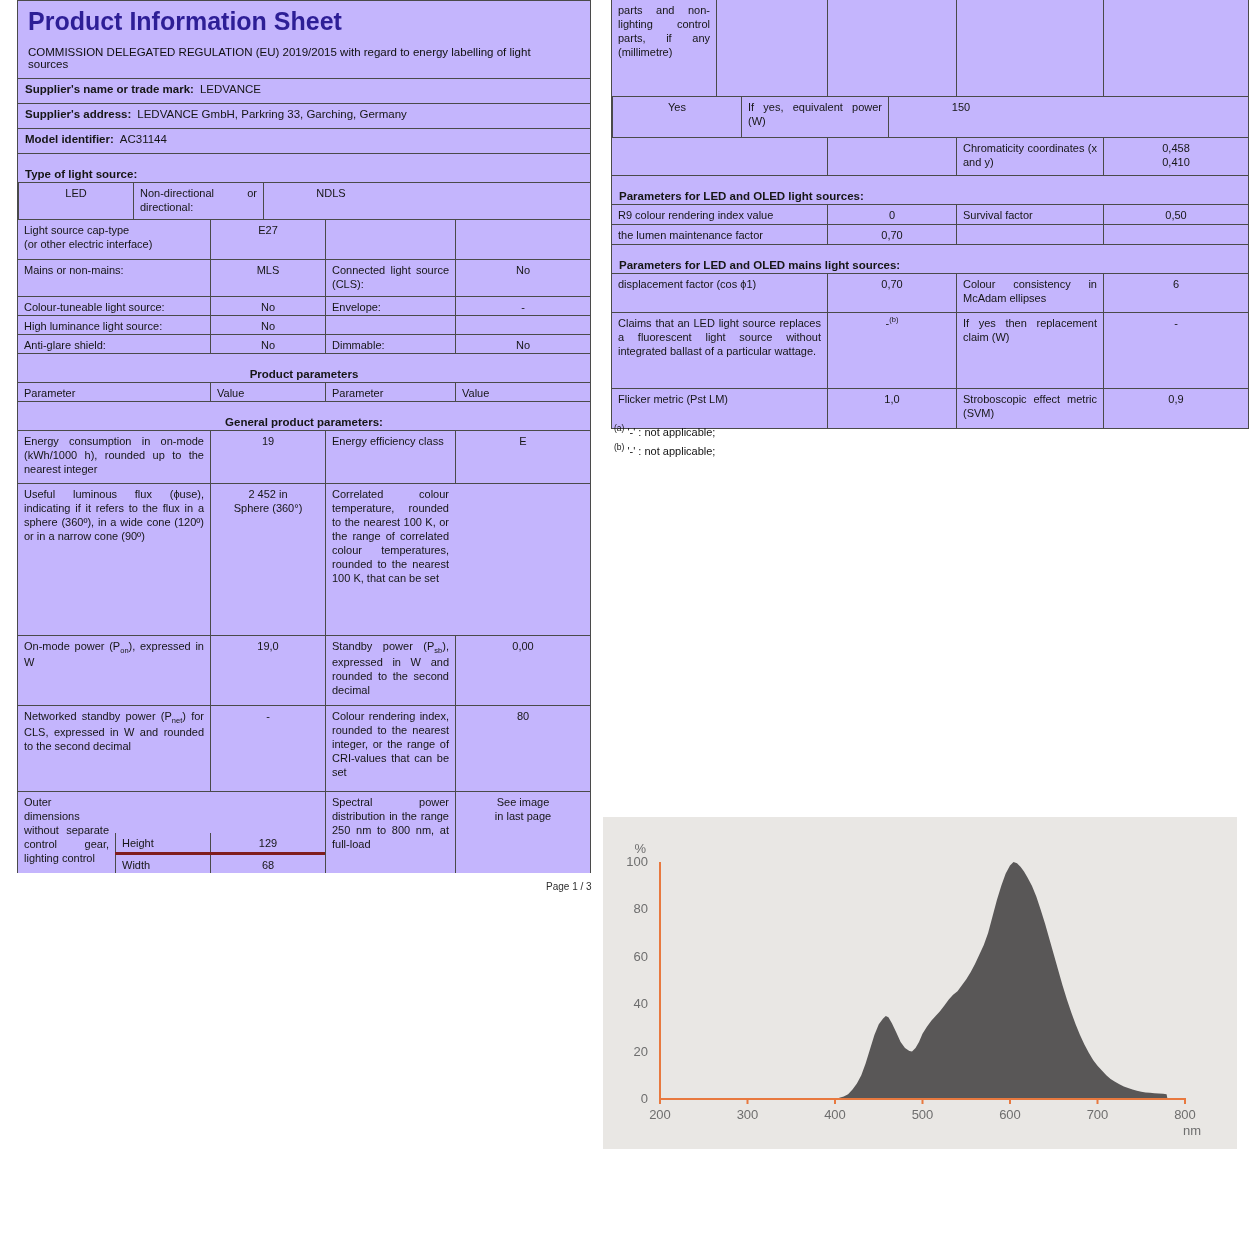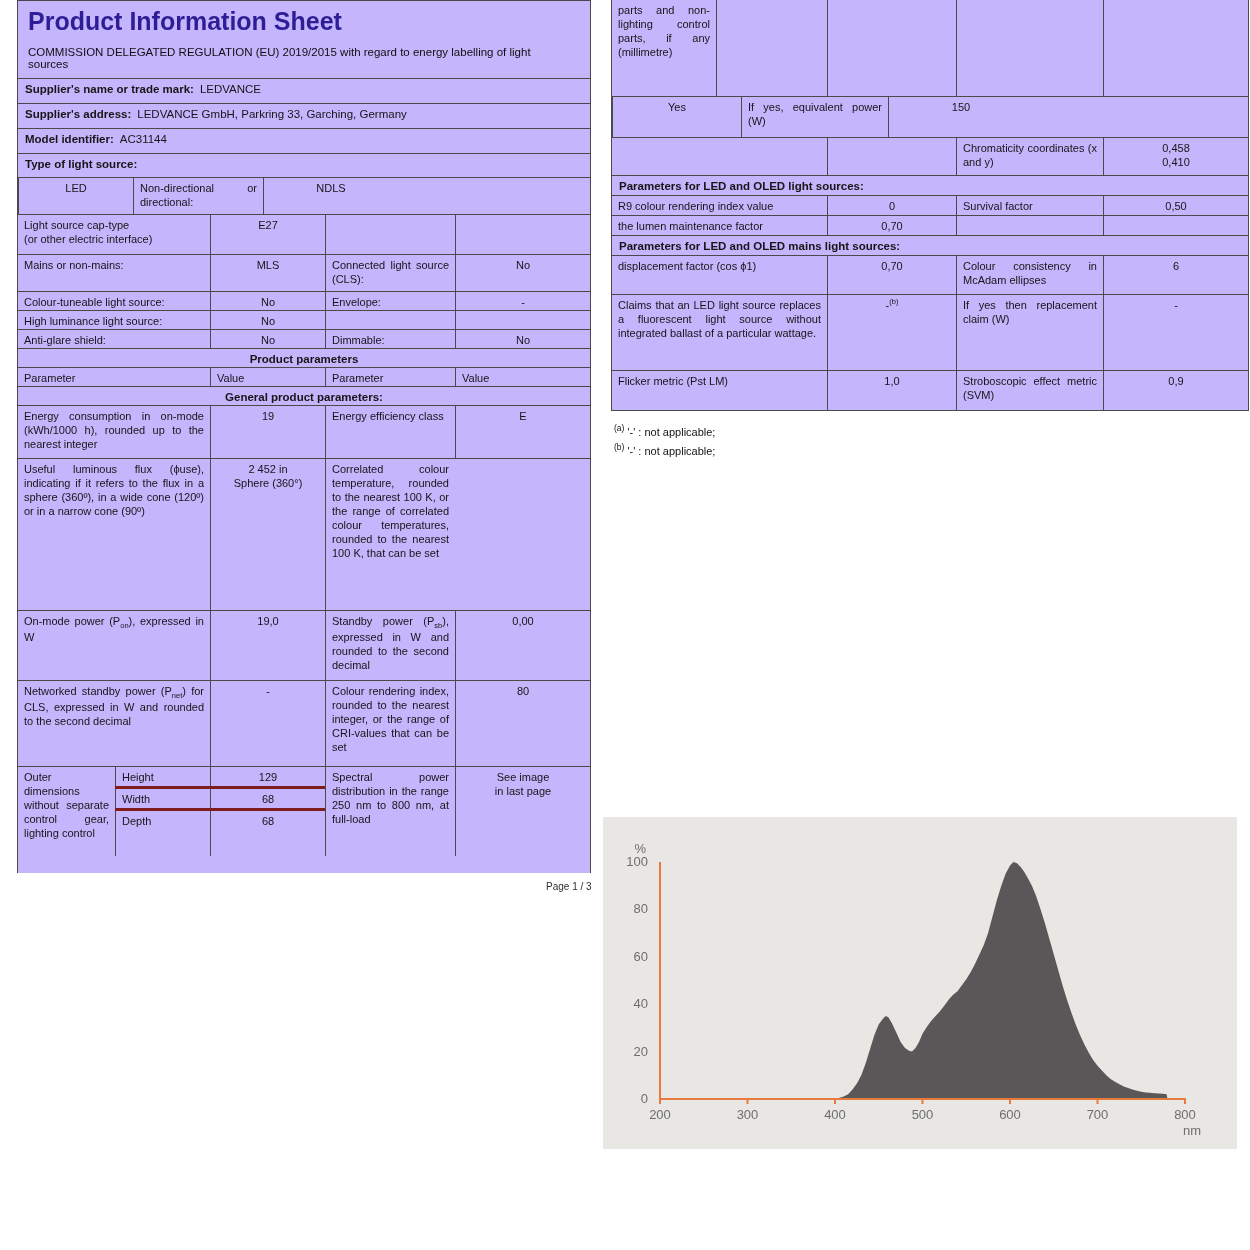--- a/index.html
+++ b/index.html
@@ -11,34 +11,34 @@
   .doc-table{position:absolute;background:#c4b5fd;border:1px solid #4a4a4a;box-sizing:border-box;}
   .row{display:flex;align-items:stretch;border-top:1px solid #4a4a4a;box-sizing:border-box;overflow:hidden;}
   .row:first-child{border-top:none;}
   .c{box-sizing:border-box;padding:3px 6px;font-size:11px;line-height:1.28;overflow:hidden;}
   .bl{border-left:1px solid #4a4a4a;}
   .v{text-align:center;}
   .j{text-align:justify;}
   .pre{white-space:pre-line;}
   .kv{font-size:11.5px;padding:4px 7px;box-sizing:border-box;}
   .kv b{margin-right:6px;}
-  .sec{font-weight:bold;font-size:11.5px;padding:4px 7px;box-sizing:border-box;}
+  .sec{font-weight:bold;font-size:11.5px;padding:14px 7px;box-sizing:border-box;}
   .ctr{text-align:center;}
   sub{font-size:7.5px;line-height:1;}
   sup{font-size:7.5px;line-height:1;}
   
   #left-table{left:17px;top:0;width:574px;height:873px;border-bottom:none;overflow:hidden;}
   .c0{width:192px;} .c1{width:115px;} .c2{width:130px;} .c3{width:135px;}
   #title-box{display:block;padding:6px 10px 8px 10px;}
   #doc-title{margin:0 0 10px 0;font-size:25px;font-weight:bold;color:#2d1e96;}
   #doc-subtitle{font-size:11.5px;color:#101010;width:545px;}
   
   .nestcol{width:210px;display:flex;flex-direction:column;}
   .nrow{display:flex;border-top:3px solid #7f1d1d;}
-  .nrow:first-child{border-top:none;}
+  .nrow:first-child{border-top:none;margin-top:41px;}
   .nk{width:95px;} .nv{width:115px;}
   
   #right-table{left:611px;top:0;width:638px;border-top:none;}
   .r0{width:215px;} .r1{width:129px;} .r2{width:147px;} .r3{width:145px;}
   .ra{width:104px;} .rb{width:111px;}
   
   #footnotes{position:absolute;left:614px;top:424px;font-size:11px;color:#141414;}
   #footnotes .fn{margin-bottom:5px;}
   #footnotes sup{font-size:8.5px;}
   

